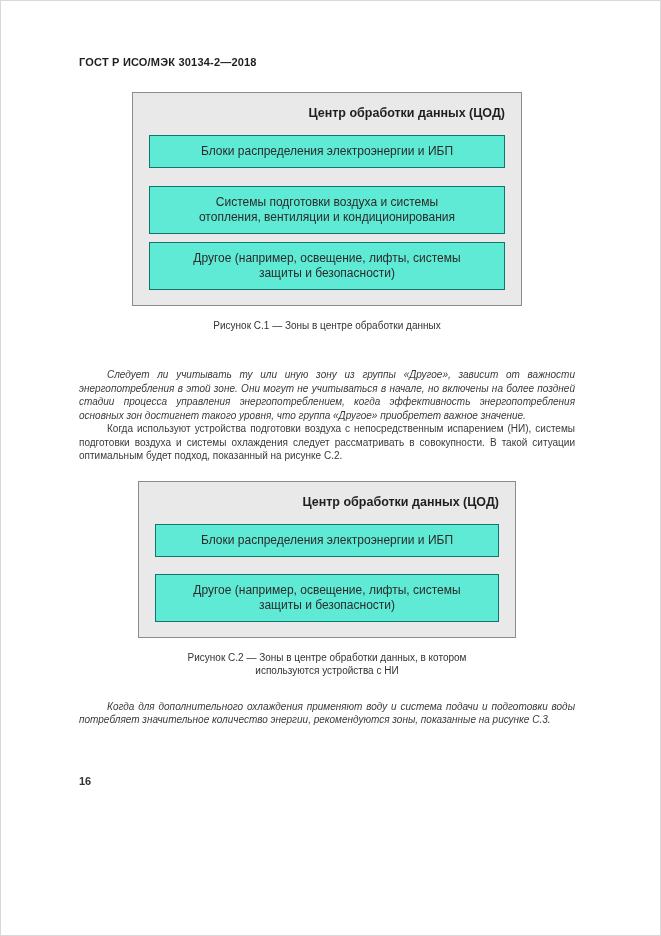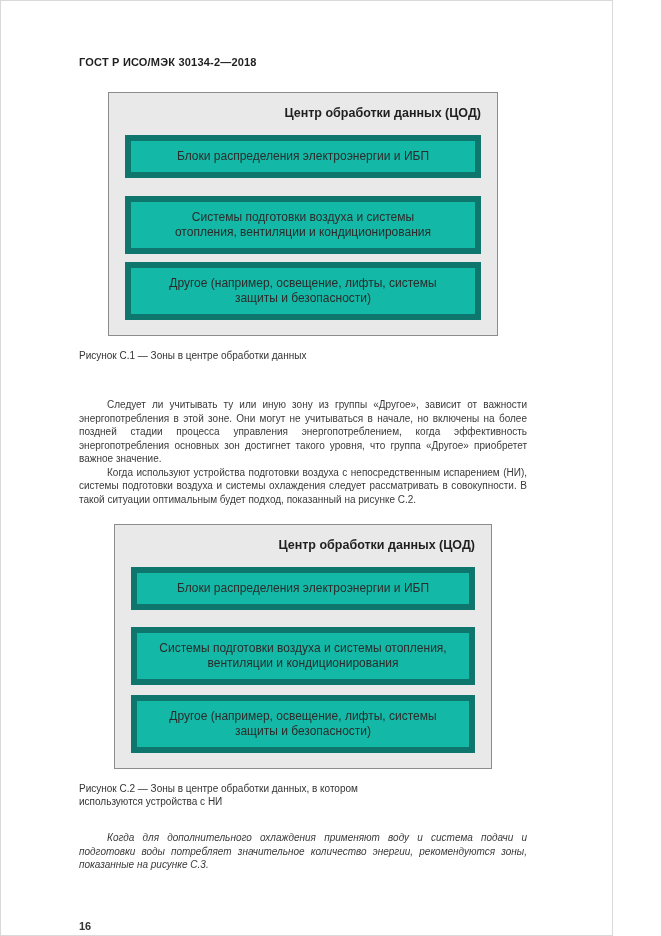--- a/index.html
+++ b/index.html
@@ -3,21 +3,21 @@
 <meta charset="utf-8">
 <style>
   * { margin: 0; padding: 0; box-sizing: border-box; }
   html, body { background: #ffffff; }
   body {
     font-family: "Liberation Sans", "DejaVu Sans", sans-serif;
     -webkit-font-smoothing: antialiased;
   }
   .page {
     position: relative;
-    width: 613px;
+    width: 661px;
     height: 936px;
     background: #ffffff;
     border: 1px solid #d9d9d9;
     padding: 55px 85px 0 78px;
     color: #333;
     overflow: hidden;
   }
   .doc-header {
     font-size: 11px;
     font-weight: bold;
@@ -34,48 +34,49 @@
   .diagram.fig1 { width: 390px; }
   .diagram.fig2 { width: 378px; }
   .diagram-title {
     text-align: right;
     font-weight: bold;
     font-size: 12.5px;
     color: #1f1f1f;
     margin-bottom: 15px;
   }
   .diagram-box {
-    background: #14b8a6;
-    border: 6px solid #0f766e;
+    background: #5eead4;
+    border: 1px solid #0f766e;
     text-align: center;
     font-size: 12px;
     line-height: 15px;
     padding: 8px 6px;
     white-space: pre-line;
     color: #2b2b2b;
   }
   .mb18 { margin-bottom: 18px; }
   .mb17 { margin-bottom: 17px; }
   .mb10 { margin-bottom: 10px; }
   .mb8  { margin-bottom: 8px; }
   .caption {
+    text-align: center;
     font-size: 10px;
     line-height: 13px;
     color: #333;
     margin-top: 13px;
     white-space: pre-line;
   }
   .para {
     font-size: 10px;
     line-height: 13.5px;
     text-align: justify;
     text-indent: 28px;
     color: #3a3a3a;
   }
-  .para.p1 { margin-top: 36px; }
+  .para.p1 { margin-top: 36px; font-style: italic; }
   .para.p2 { margin-bottom: 18px; }
   .para.p3 { margin-top: 23px; font-style: italic; }
   .page-number {
     margin-top: 48px;
     font-size: 11px;
     color: #333;
     font-weight: bold;
   }
 </style>
 </head>
@@ -97,22 +98,20 @@
     <div class="caption">Рисунок С.1 — Зоны в центре обработки данных</div>
   </div>
 
   <p class="para p1">Следует ли учитывать ту или иную зону из группы «Другое», зависит от важности энергопотребления в этой зоне. Они могут не учитываться в начале, но включены на более поздней стадии процесса управления энергопотреблением, когда эффективность энергопотребления основных зон достигнет такого уровня, что группа «Другое» приобретет важное значение.</p>
   <p class="para p2">Когда используют устройства подготовки воздуха с непосредственным испарением (НИ), системы подготовки воздуха и системы охлаждения следует рассматривать в совокупности. В такой ситуации оптимальным будет подход, показанный на рисунке С.2.</p>
 
   <div>
     <div class="diagram fig2">
       <div class="diagram-title">Центр обработки данных (ЦОД)</div>
       <div class="diagram-box mb17">Блоки распределения электроэнергии и ИБП</div>
-      <div class="diagram-box mb10">Системы подготовки воздуха и системы отопления,
-вентиляции и кондиционирования</div>
       <div class="diagram-box">Другое (например, освещение, лифты, системы
 защиты и безопасности)</div>
     </div>
     <div class="caption">Рисунок С.2 — Зоны в центре обработки данных, в котором
 используются устройства с НИ</div>
   </div>
 
   <p class="para p3">Когда для дополнительного охлаждения применяют воду и система подачи и подготовки воды потребляет значительное количество энергии, рекомендуются зоны, показанные на рисунке С.3.</p>
 
   <div class="page-number">16</div>

